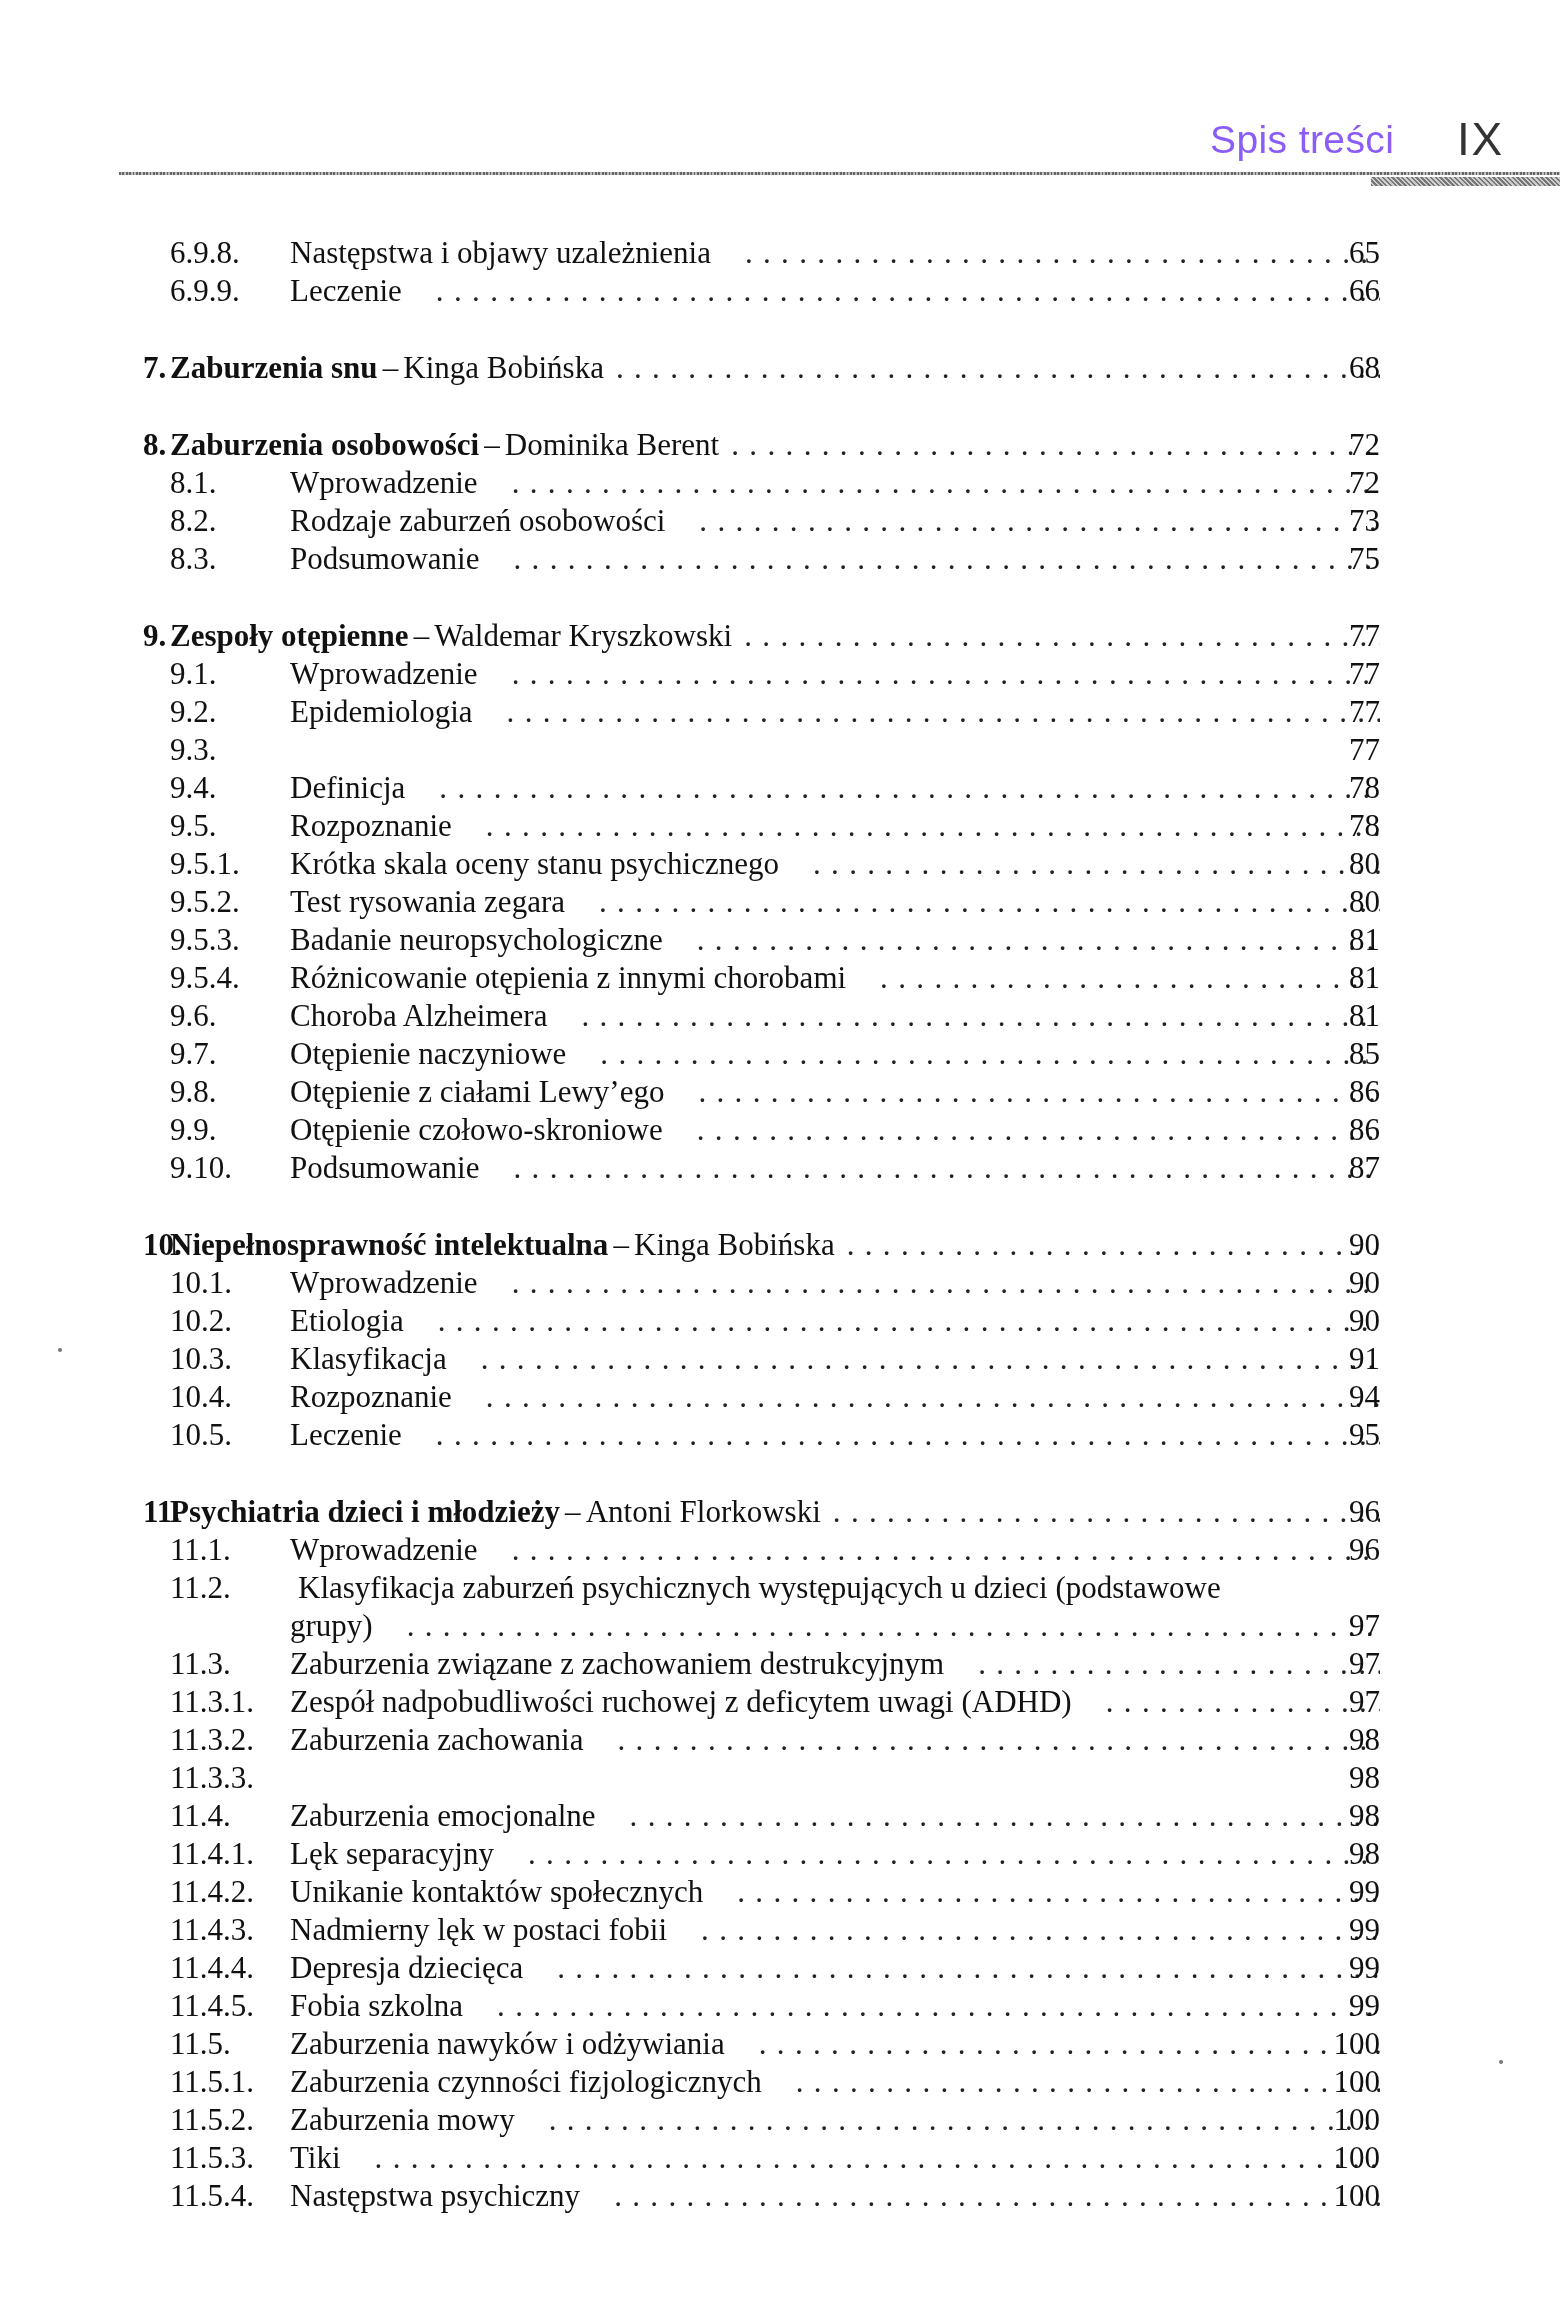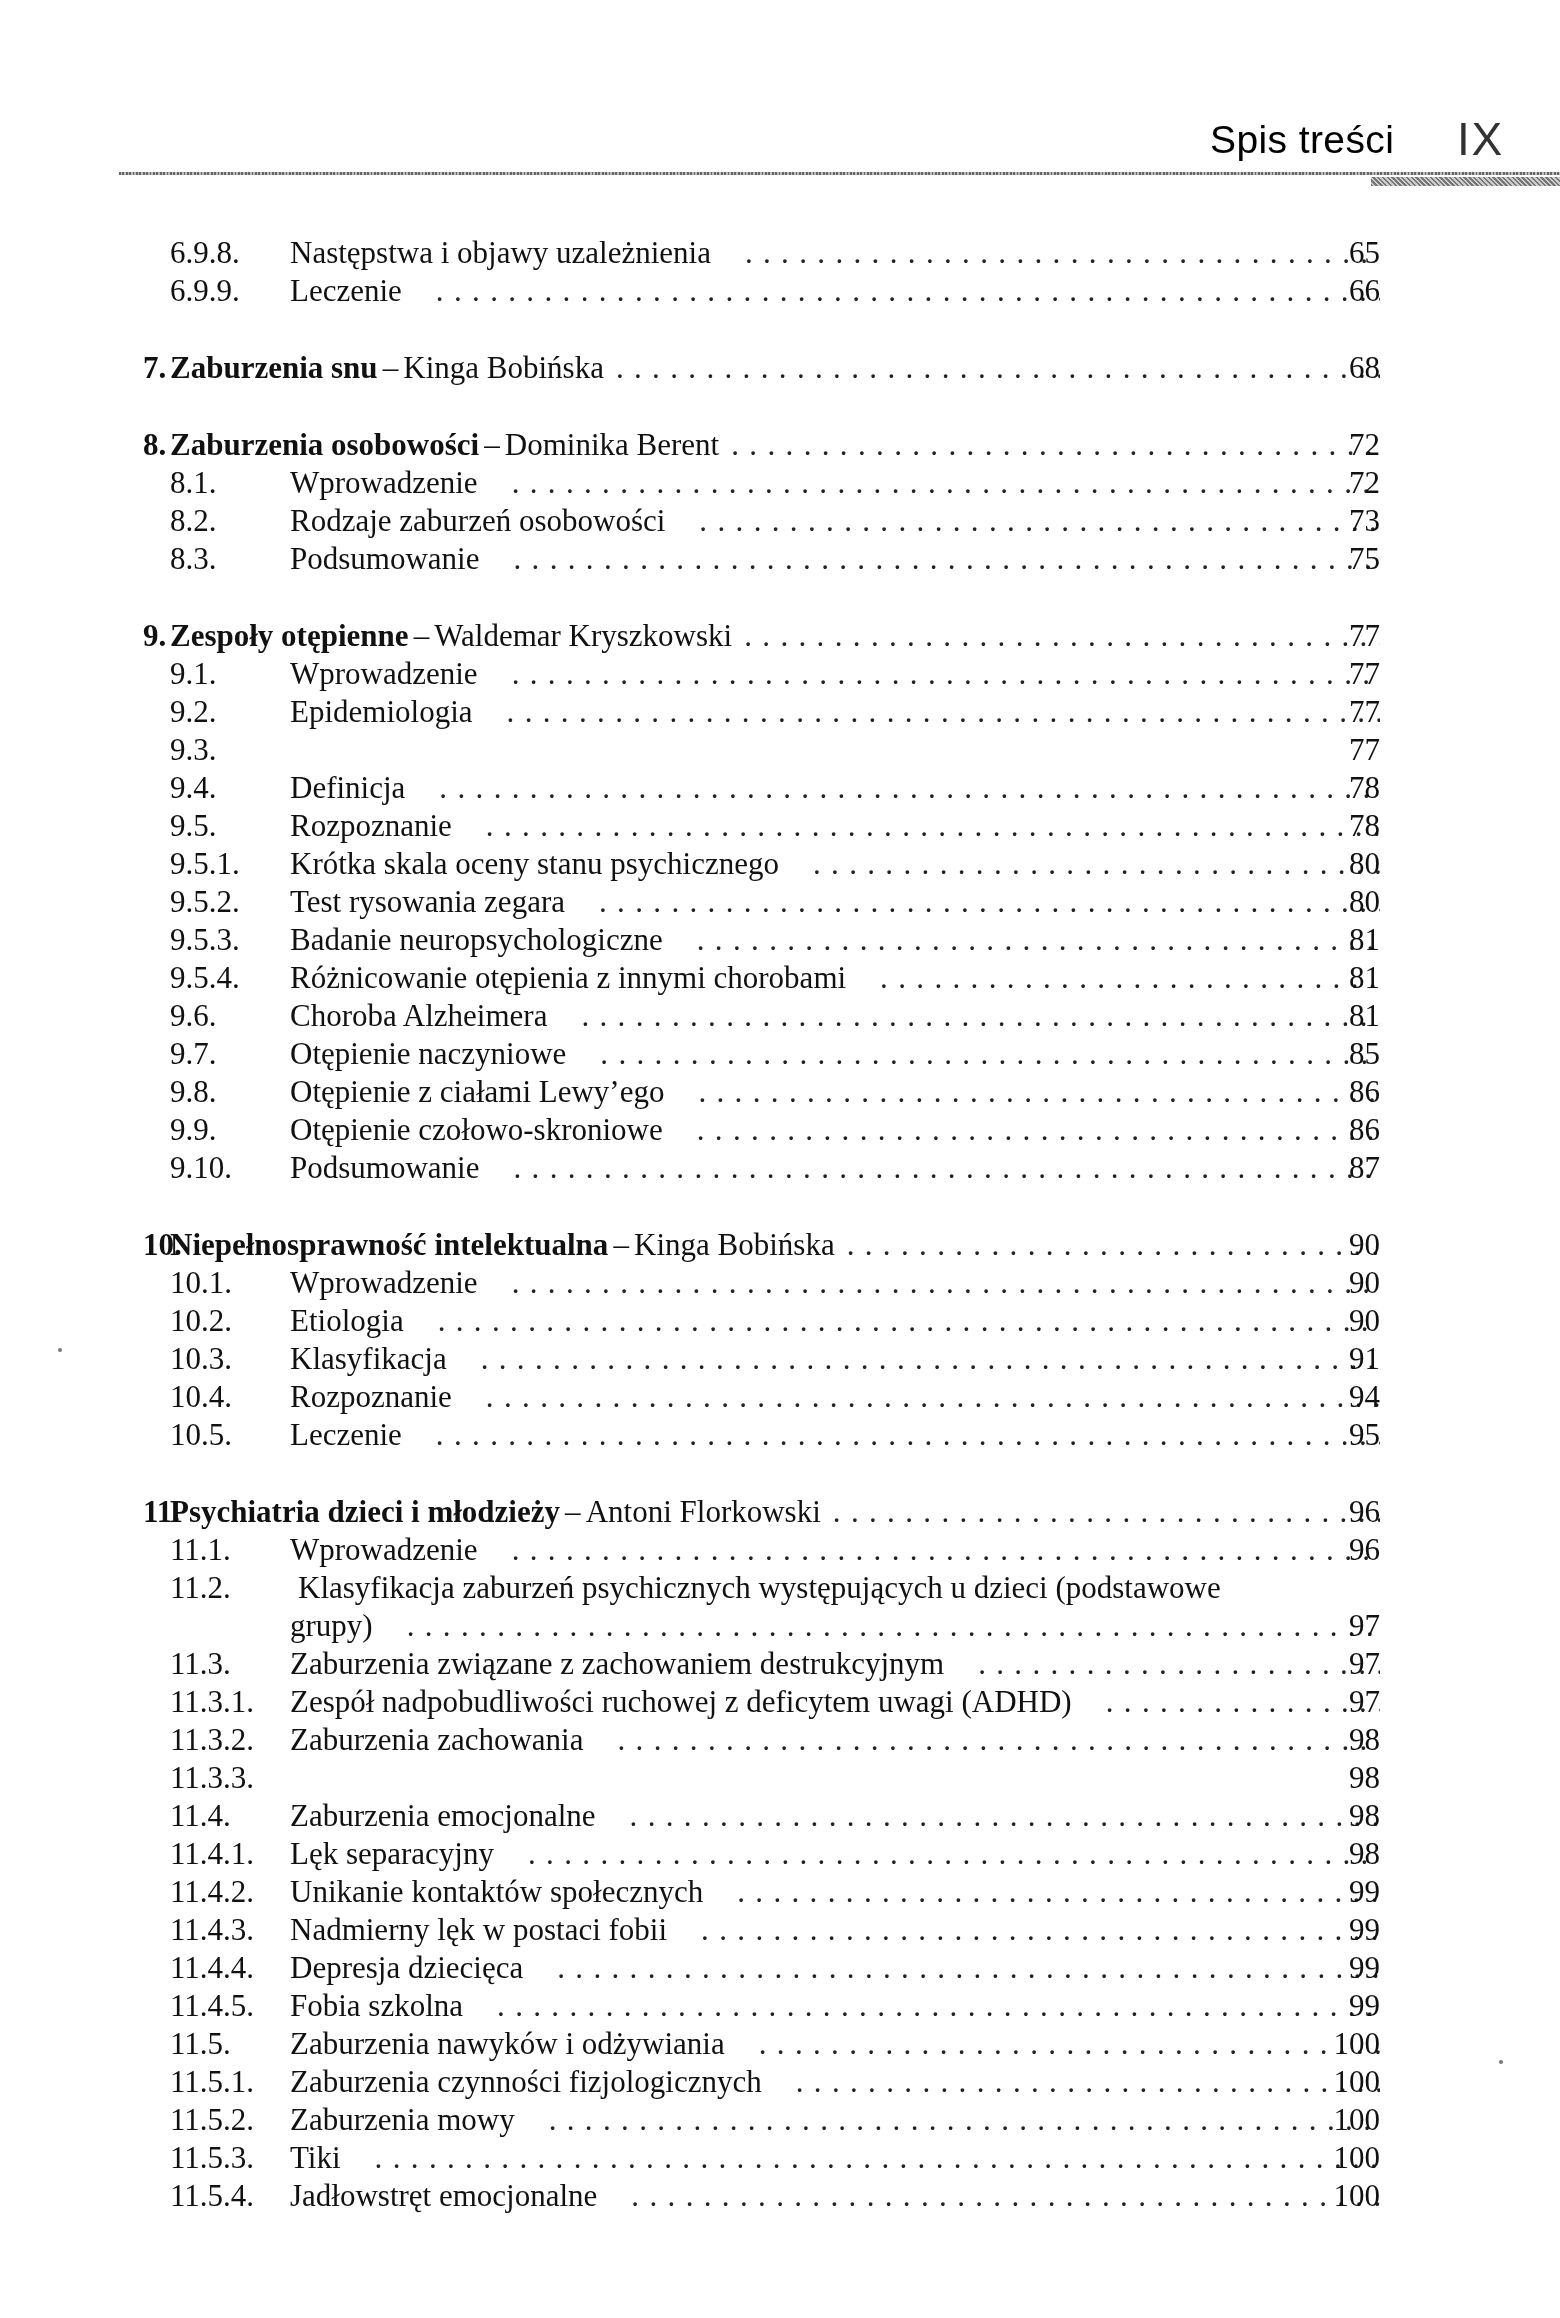--- a/index.html
+++ b/index.html
@@ -6,21 +6,21 @@
   body {
     width: 1561px; height: 2319px; background: #ffffff; position: relative; overflow: hidden;
     font-family: "Liberation Serif", "DejaVu Serif", serif; color: #111;
   }
   .header {
     position: absolute; left: 0; top: 0; width: 1561px; height: 196px;
   }
   .header-title {
     position: absolute; top: 118px; left: 1210px;
     font-family: "Liberation Sans", "DejaVu Sans", sans-serif;
-    font-size: 39px; color: #000000; letter-spacing: 0.4px;
+    font-size: 39px; color: #8b5cf6; letter-spacing: 0.4px;
   }
   .header-page {
     position: absolute; top: 112px; left: 1457px;
     font-family: "Liberation Sans", "DejaVu Sans", sans-serif;
     font-size: 46px; color: #333; letter-spacing: 1.7px;
   }
   .header-rule {
     position: absolute; top: 172px; left: 119px; right: 0; height: 3.4px;
     background: repeating-linear-gradient(90deg, #666 0 1.7px, #bbb 1.7px 3.4px);
   }
@@ -441,21 +441,21 @@
       <span class="num">11.5.3.</span>
       <span class="title-wrap">
         <span>Tiki</span>
         <span class="leader"></span>
       </span>
       <span class="page">100</span>
     </div>
     <div class="row sub">
       <span class="num">11.5.4.</span>
       <span class="title-wrap">
-        <span>Jadłowstręt emocjonalne</span>
+        <span>Następstwa psychiczny</span>
         <span class="leader"></span>
       </span>
       <span class="page">100</span>
     </div>
   </div>
 
 <div class="stray-dot" style="left:58px; top:1348px;"></div>
 <div class="stray-dot" style="left:1499px; top:2060px;"></div>
 
 

